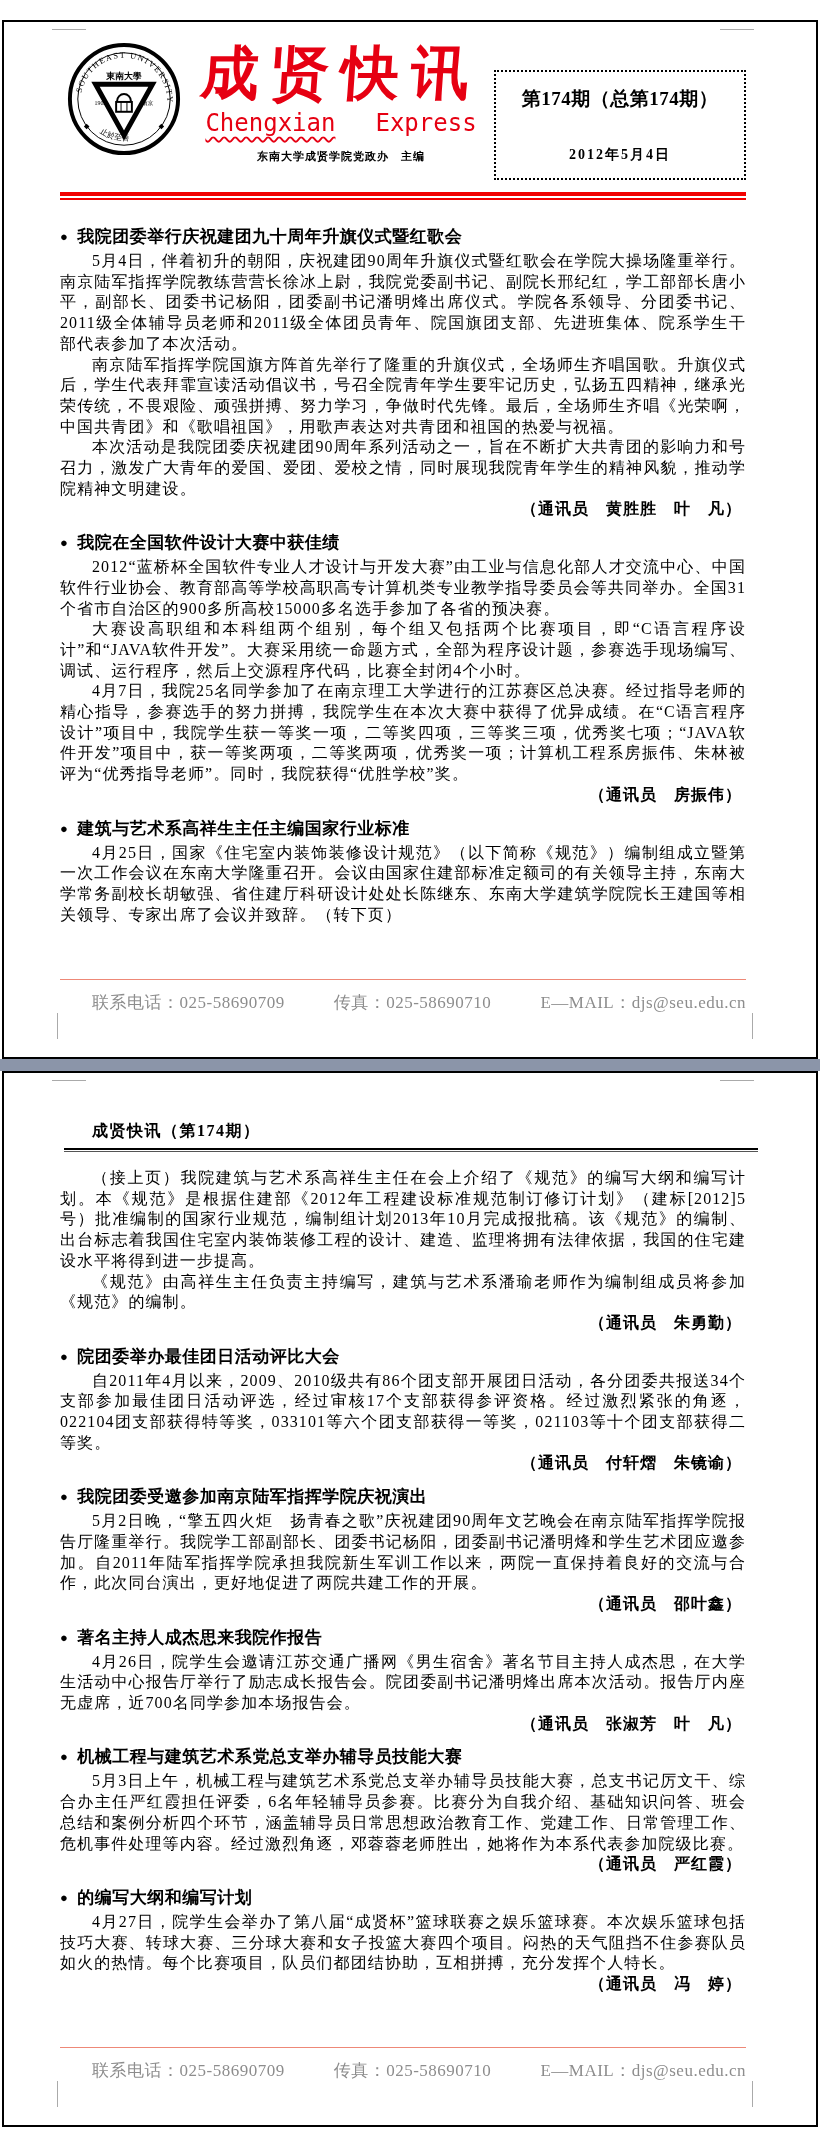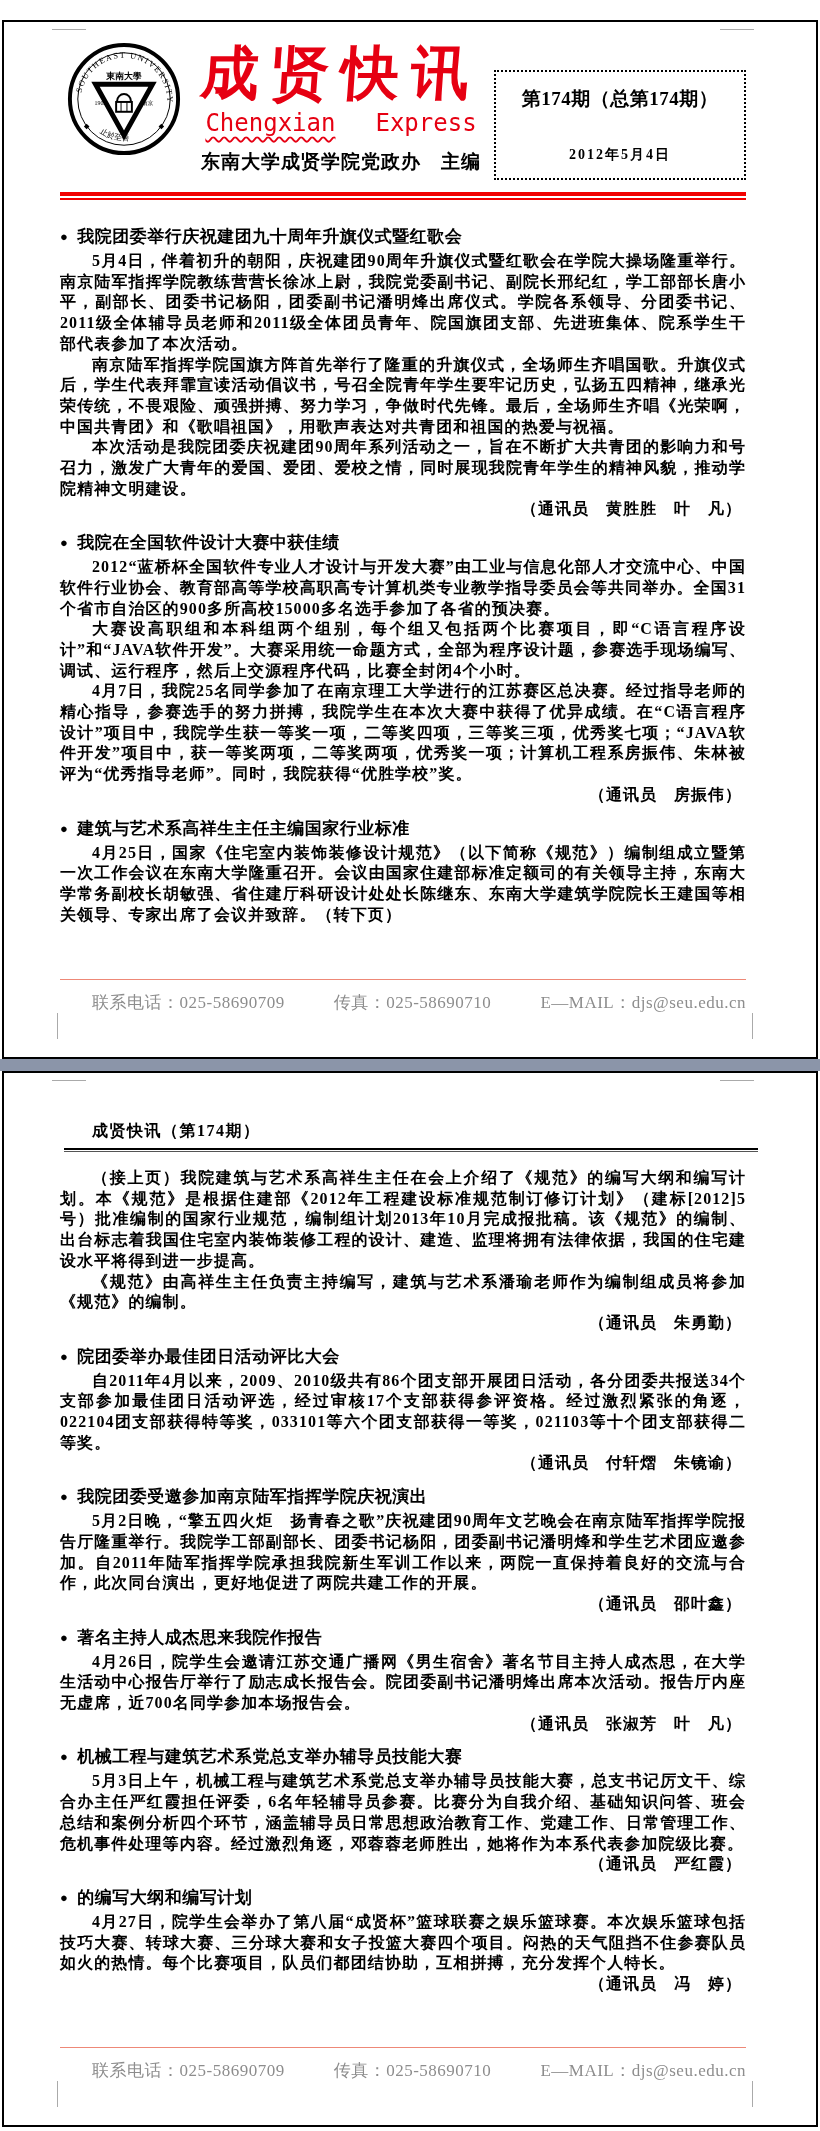--- a/index.html
+++ b/index.html
@@ -30,41 +30,41 @@
   .mast-title {
     font-size:58px; font-weight:bold; color:#e60012;
     letter-spacing:12px; line-height:1.18;
     transform:skewX(-4deg); white-space:nowrap;
   }
   .mast-en {
     color:#e60012; font-family:"DejaVu Sans Mono", monospace;
     font-size:24px; display:flex; justify-content:center; gap:40px; margin-top:1px;
   }
   .mast-en .wavy { text-decoration:underline wavy #e60012 2px; text-underline-offset:5px; }
-  .mast-editor { font-weight:bold; font-size:19px; margin-top:12px; letter-spacing:1px; }
+  .mast-editor { font-weight:bold; font-size:11px; margin-top:12px; letter-spacing:1px; }
   .issue-box {
     flex:none; width:252px; border:2px dotted #000; margin-top:30px;
     padding:14px 4px 14px; text-align:center; font-weight:bold;
   }
   .issue-no { font-size:19px; letter-spacing:.5px; }
   .issue-date { font-size:14px; margin-top:34px; letter-spacing:2px; }
   .red-rule { margin:12px 70px 0 56px; }
   .red-rule .thick { height:4px; background:#f20000; }
   .red-rule .thin  { height:2px; background:#f20000; margin-top:2px; }
 
   
   .content { padding:14px 70px 0 56px; }
   .headline {
     font-family:"Liberation Sans", sans-serif;
     font-size:17px; font-weight:bold; margin:11px 0 3px; letter-spacing:.5px;
   }
   .headline .bullet { font-size:13px; margin-right:9px; vertical-align:1px; }
   .body-p {
     font-size:16px; line-height:20.7px; text-align:justify;
-    text-indent:2em; letter-spacing:1.1px;font-weight:bold;
+    text-indent:2em; letter-spacing:1.1px;
   }
   .byline {
     font-size:16px; line-height:20.7px; font-weight:bold;
     text-align:right; padding-right:4px; letter-spacing:1px;
   }
 
   
   .page-footer { position:absolute; left:56px; right:70px; bottom:43px; }
   .footer-rule { height:1px; background:#ee8877; }
   .footer-text {

